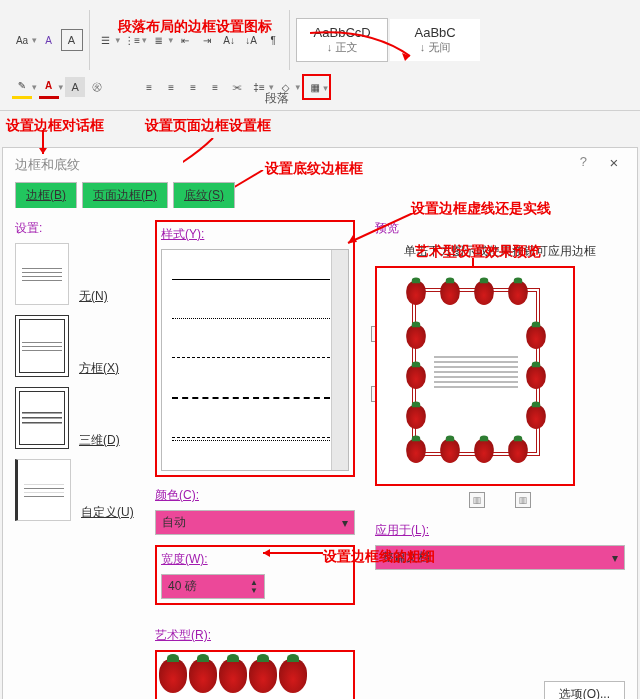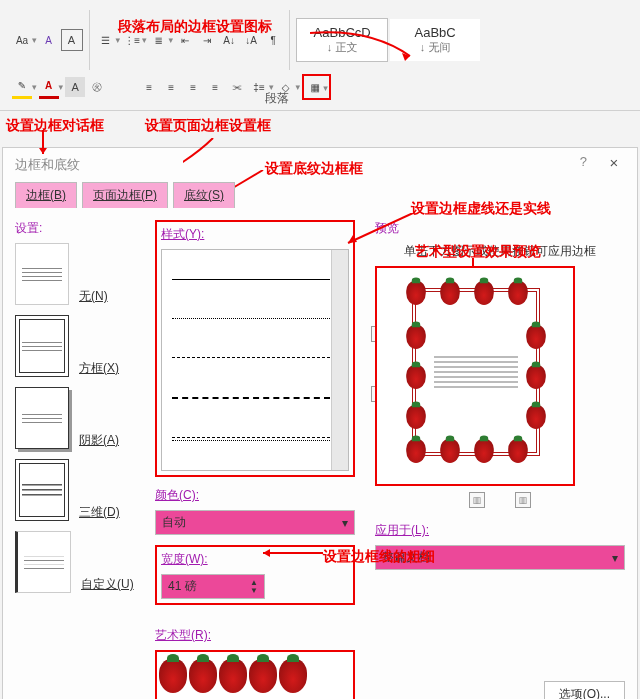--- a/index.html
+++ b/index.html
@@ -12,21 +12,21 @@
 .group-label{text-align:center;font-size:12px;color:#555;position:absolute;bottom:3px}
 .style-box{border:1px solid #c0c0c0;padding:6px 10px;font-size:13px;text-align:center;background:#fff;width:70px}
 .style-box .sub{font-size:11px;color:#777}
 .annotation{color:#e00;font-size:14px;font-weight:600;position:absolute;white-space:nowrap}
 .arrow-svg{position:absolute;pointer-events:none}
 .dialog{background:#fdfdfd;border:1px solid #ccc;margin:2px;position:relative;min-height:520px}
 .dialog-title{padding:8px 12px;color:#888;font-size:13px}
 .dialog-close{position:absolute;top:6px;right:10px;width:26px;text-align:center;font-size:15px;color:#555}
 .dialog-help{position:absolute;top:6px;right:50px;color:#888;font-size:13px}
 .tabs{display:flex;gap:5px;padding:0 12px}
-.tab{padding:4px 10px;border:1px solid #bbb;background:#f9a8d4;font-size:12px;border-bottom:none;position:relative}
+.tab{padding:4px 10px;border:1px solid #bbb;background:#22c55e;font-size:12px;border-bottom:none;position:relative}
 .body{display:flex;padding:12px}
 .col-left{width:140px}
 .col-mid{width:200px}
 .col-right{flex:1;padding-left:20px}
 .sec-label{color:#a21caf;margin-bottom:6px}
 .preset{display:flex;align-items:flex-end;gap:10px;margin-bottom:10px}
 .preset-box{width:40px;height:48px;border:1px solid #ccc;background:#fff;display:flex;flex-direction:column;justify-content:center;gap:3px;padding:6px}
 .preset-box.sel{border:2px solid #2a6cd8}
 .preset-box .ln{height:1px;background:#888}
 .preset-box.frame{border:1px solid #333;box-shadow:inset 0 0 0 3px #fff,inset 0 0 0 4px #333}
@@ -169,28 +169,20 @@
       </div>
       <div class="preset">
         <div class="preset-box frame sel">
             <div class="ln"></div>
             <div class="ln"></div>
             <div class="ln"></div>
           </div>
         <span class="und">方框(X)</span>
       </div>
       <div class="preset">
-        <div class="preset-box frame shadow">
-            <div class="ln"></div>
-            <div class="ln"></div>
-            <div class="ln"></div>
-          </div>
-        <span class="und">阴影(A)</span>
-      </div>
-      <div class="preset">
         <div class="preset-box threed frame">
             <div class="ln"></div>
             <div class="ln"></div>
             <div class="ln"></div>
           </div>
         <span class="und">三维(D)</span>
       </div>
       <div class="preset">
         <div class="preset-box custom" style="border-left:3px solid #333">
             <div class="ln"></div>
@@ -218,21 +210,21 @@
       <div style="margin-top:10px">
         <div class="sec-label und">颜色(C):</div>
         <div class="color-dd">
           <span>自动</span>
             <span>▾</span>
         </div>
       </div>
       <div class="hl-red" style="margin-top:10px;padding:4px">
         <div class="sec-label und">宽度(W):</div>
         <div class="width-dd" style="width:90px">
-          <span>41 磅</span>
+          <span>40 磅</span>
           <span class="spin">
               <span>▲</span>
               <span>▼</span>
             </span>
         </div>
       </div>
       <div style="margin-top:22px">
         <div class="sec-label und">艺术型(R):</div>
         <div class="art-box">
           <div class="straw"></div>

